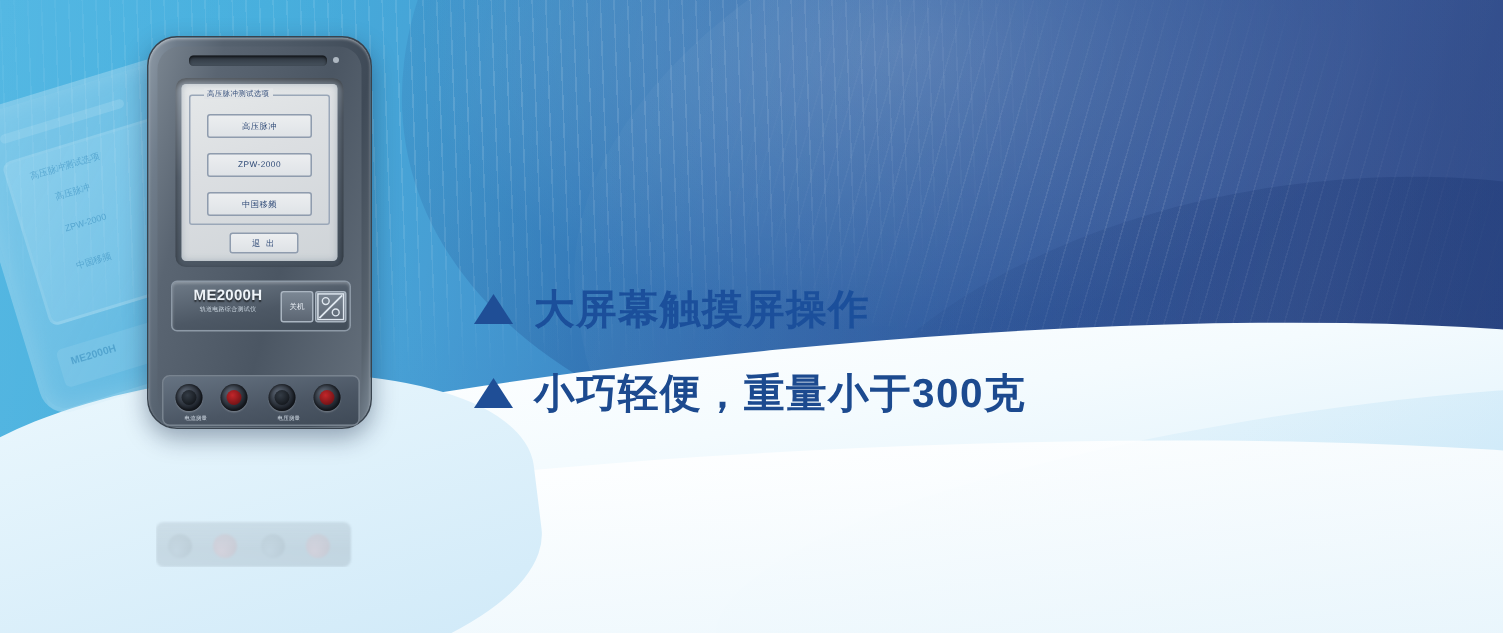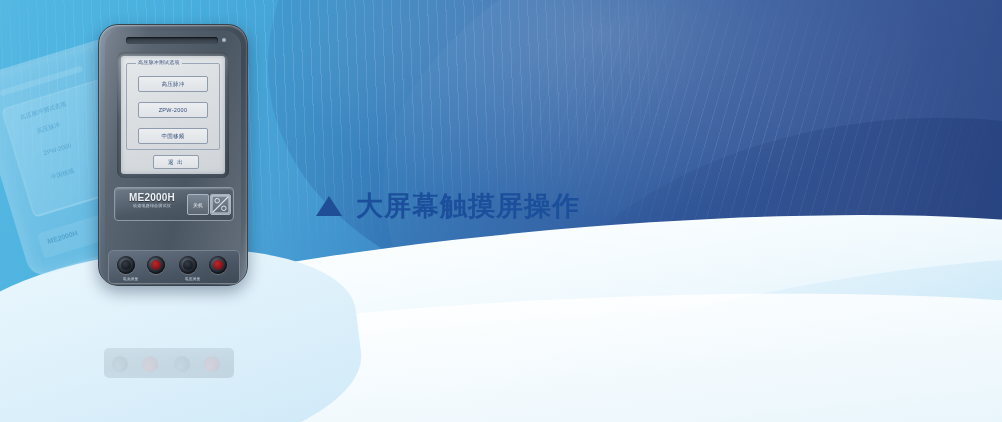--- a/index.html
+++ b/index.html
@@ -324,15 +324,19 @@
       <div class="jlabel jl2">电压测量</div>
     </div>
   </div>
 
 
   <div class="bullets">
     <div class="bullet b1">
       <span class="tri"></span>
       <span class="btxt">大屏幕触摸屏操作</span>
     </div>
+    <div class="bullet b3">
+      <span class="tri"></span>
+      <span class="btxt">小巧轻便，重量小于300克</span>
+    </div>
   </div>
 
 </div>
 
 </body></html>

